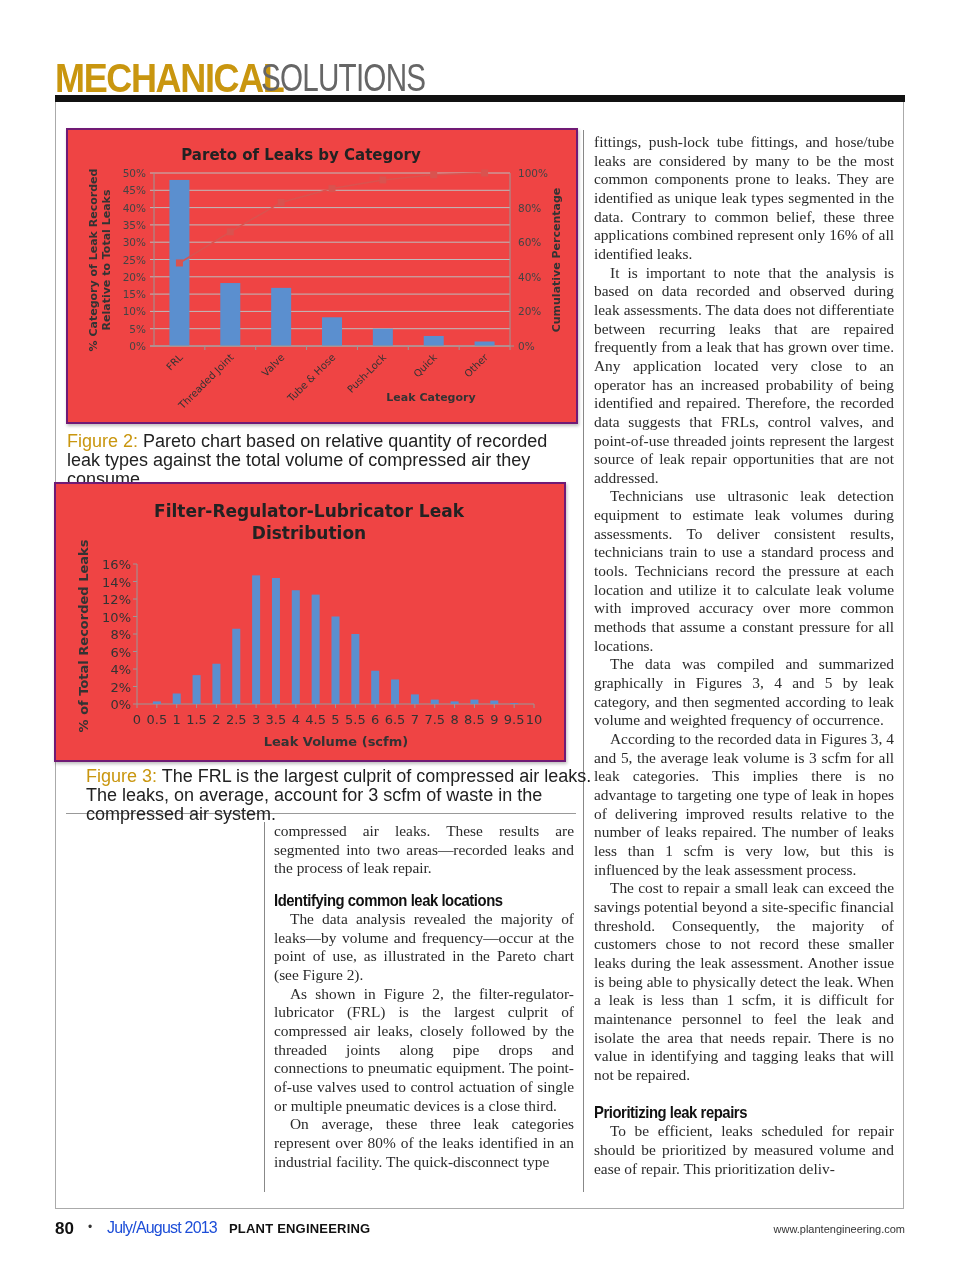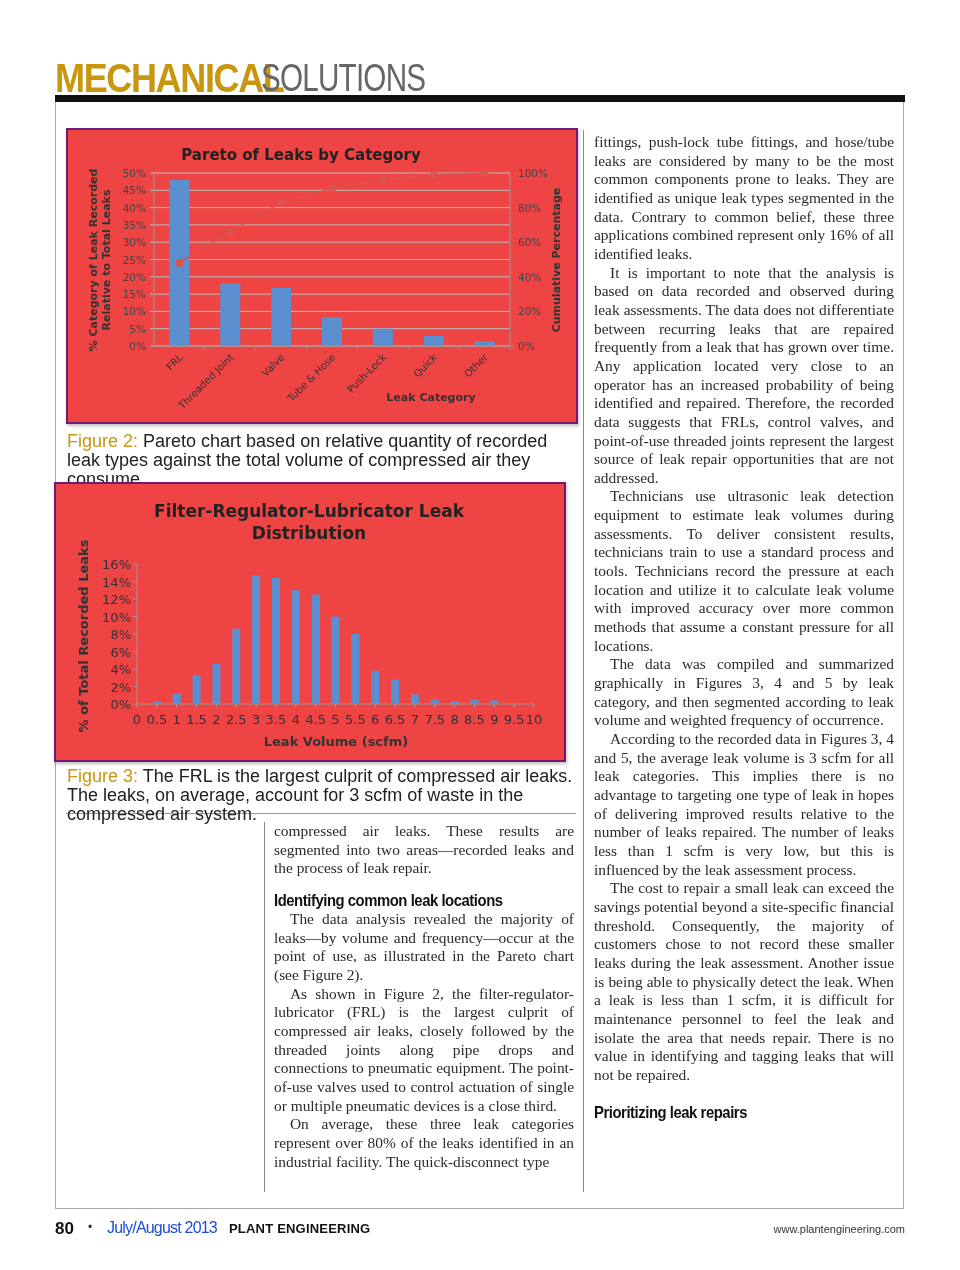--- a/index.html
+++ b/index.html
@@ -15,21 +15,21 @@
   .col-divider2 { position:absolute; left:264px; top:822px; width:1px; height:370px; background:#888; }
   .hr-left { position:absolute; left:66px; top:813px; width:510px; height:1px; background:#999; }
 
   .fig-box { position:absolute; background:#ef4444; border:2px solid #701a75; box-shadow:1px 2px 3px rgba(0,0,0,0.25); }
   .fig1 { left:66px; top:128px; width:508px; height:292px; }
   .fig2 { left:54px; top:482px; width:508px; height:276px; }
   .fig-box svg { position:absolute; left:0; top:0; }
   .caption { position:absolute; left:67px; width:510px; font-family:"Liberation Sans", sans-serif; font-weight:normal; font-size:18px; line-height:19px; color:#222; }
   .caption .figlabel { color:#c9960f; }
   .cap1 { top:432px; }
-  .cap2 { top:767px; }
+  .cap2 { top:767px;margin-left:19px; }
 
   .textcol { position:absolute; font-size:15.4px; line-height:18.65px; text-align:justify; color:#2a2a2a; }
   .textcol p { margin:0; text-indent:0; }
   .textcol p.ind { text-indent:16px; }
   .rcol { left:594px; top:133px; width:300px; }
   .mcol { left:274px; top:822px; width:300px; }
   .subhead { font-family:"Liberation Sans", sans-serif; font-weight:bold; font-size:16.5px; line-height:20px; letter-spacing:-0.5px; color:#111; margin-top:12px !important; transform:scaleX(0.9); transform-origin:left; text-align:left; white-space:nowrap; }
 
   .footer { position:absolute; top:1219px; left:55px; width:850px; height:22px; font-family:"Liberation Sans", sans-serif; }
   .pg { position:absolute; left:0; top:0; font-weight:900; font-size:17px; color:#111; }
@@ -228,20 +228,21 @@
 </div>
 
 <div class="textcol rcol">
   <p>fittings, push-lock tube fittings, and hose/tube leaks are considered by many to be the most common components prone to leaks. They are identified as unique leak types segmented in the data. Contrary to common belief, these three applications combined represent only 16% of all identified leaks.</p>
   <p class="ind">It is important to note that the analysis is based on data recorded and observed during leak assessments. The data does not differentiate between recurring leaks that are repaired frequently from a leak that has grown over time. Any application located very close to an operator has an increased probability of being identified and repaired. Therefore, the recorded data suggests that FRLs, control valves, and point-of-use threaded joints represent the largest source of leak repair opportunities that are not addressed.</p>
   <p class="ind">Technicians use ultrasonic leak detection equipment to estimate leak volumes during assessments. To deliver consistent results, technicians train to use a standard process and tools. Technicians record the pressure at each location and utilize it to calculate leak volume with improved accuracy over more common methods that assume a constant pressure for all locations.</p>
   <p class="ind">The data was compiled and summarized graphically in Figures 3, 4 and 5 by leak category, and then segmented according to leak volume and weighted frequency of occurrence.</p>
   <p class="ind">According to the recorded data in Figures 3, 4 and 5, the average leak volume is 3 scfm for all leak categories. This implies there is no advantage to targeting one type of leak in hopes of delivering improved results relative to the number of leaks repaired. The number of leaks less than 1 scfm is very low, but this is influenced by the leak assessment process.</p>
   <p class="ind">The cost to repair a small leak can exceed the savings potential beyond a site-specific financial threshold. Consequently, the majority of customers chose to not record these smaller leaks during the leak assessment. Another issue is being able to physically detect the leak. When a leak is less than 1 scfm, it is difficult for maintenance personnel to feel the leak and isolate the area that needs repair. There is no value in identifying and tagging leaks that will not be repaired.</p>
   <p class="subhead" style="margin-top:18px !important;">Prioritizing leak repairs</p>
+  <p class="ind">To be efficient, leaks scheduled for repair should be prioritized by measured volume and ease of repair. This prioritization deliv-</p>
 </div>
 
 <div class="footer">
   <span class="pg">80</span>
   <span class="bullet">•</span>
   <span class="issue">July/August 2013</span>
   <span class="pub">PLANT ENGINEERING</span>
   <span class="url">www.plantengineering.com</span>
 </div>
 

